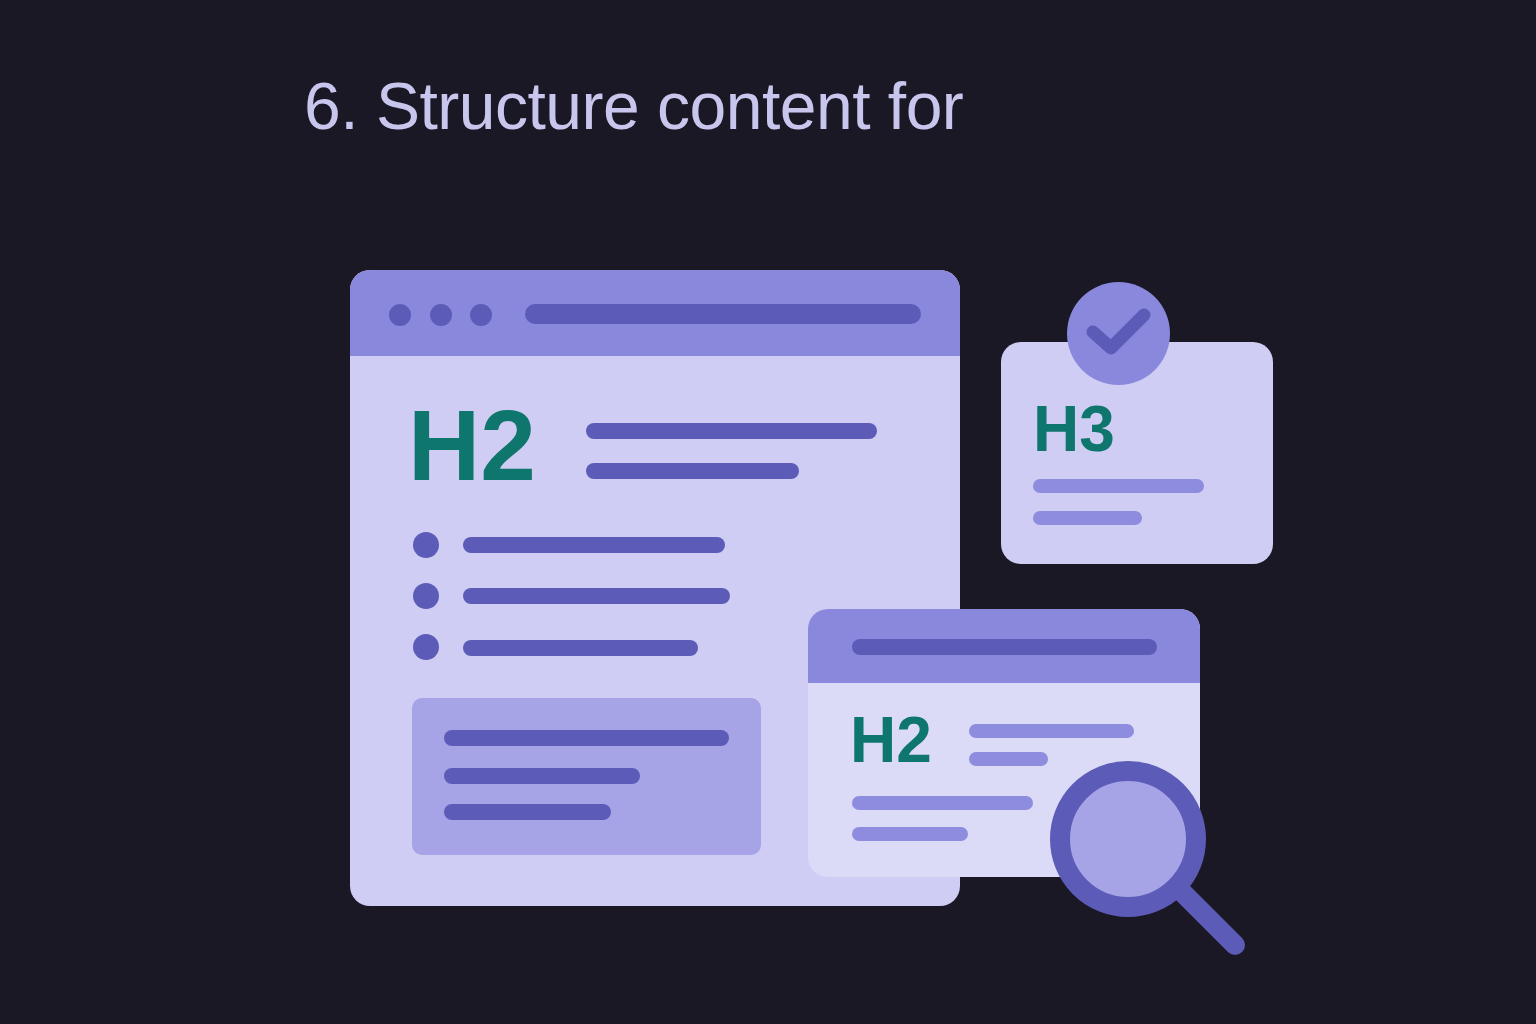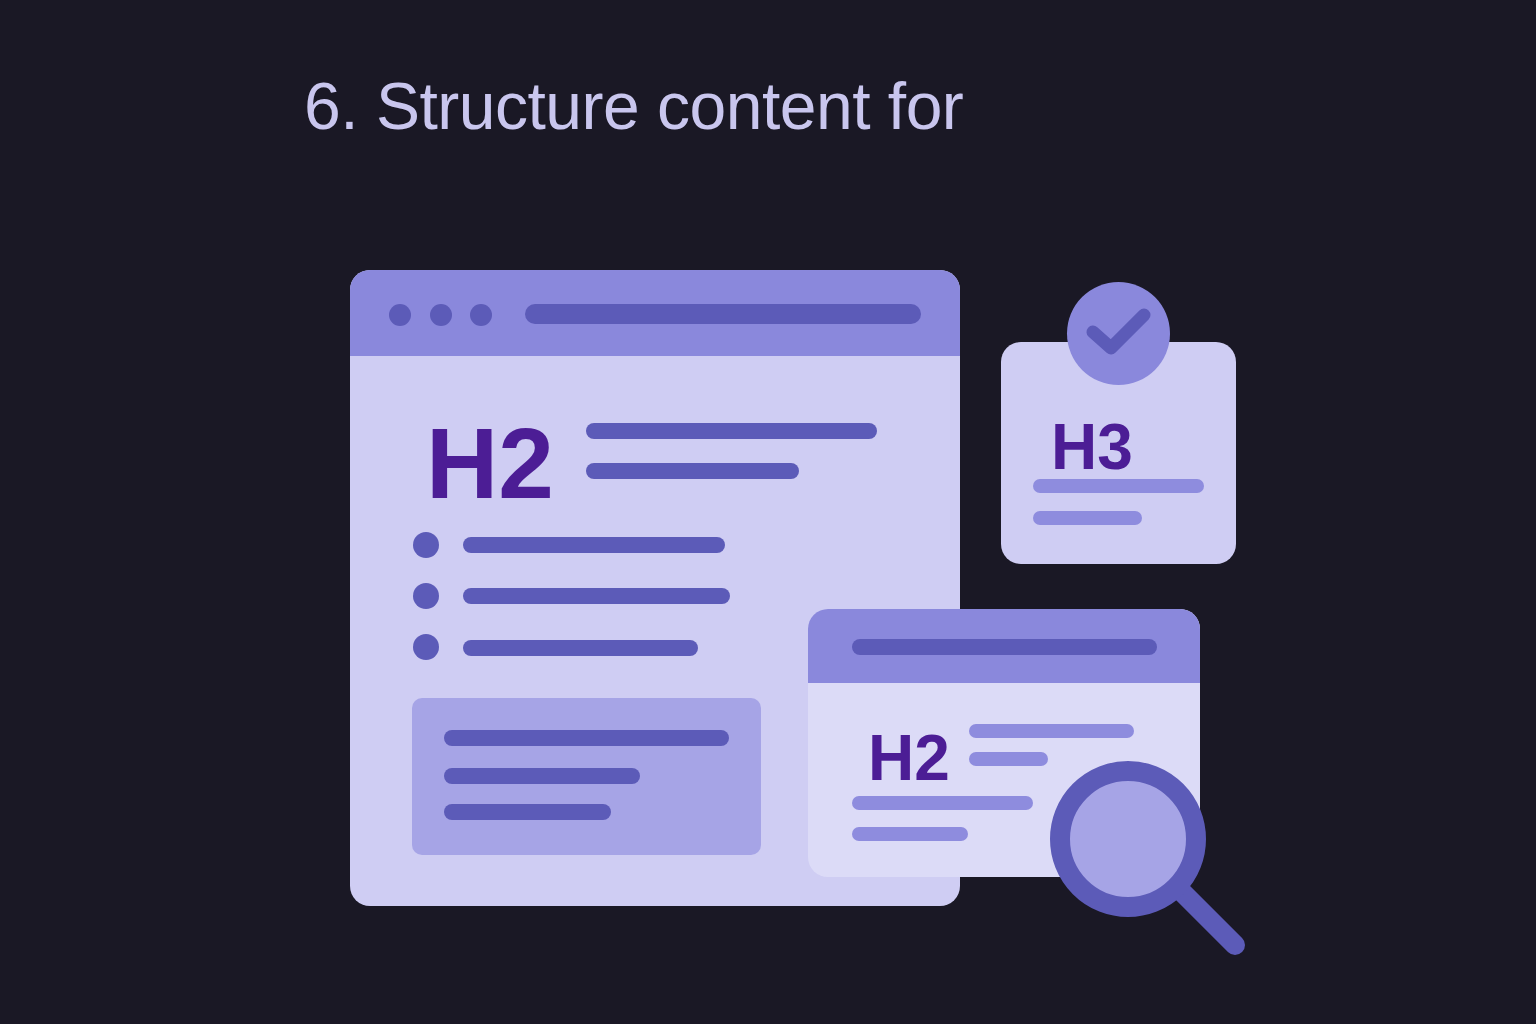--- a/index.html
+++ b/index.html
@@ -5,24 +5,24 @@
   html, body { margin:0; padding:0; }
   body { width:1536px; height:1024px; background:#1a1825; position:relative; overflow:hidden; font-family:"Liberation Sans", sans-serif; }
   .title { position:absolute; left:304px; top:66px; color:#c9c6ee; font-size:66px; line-height:80px; font-weight:500; margin:0; letter-spacing:-0.5px;text-align:right; }
   .abs { position:absolute; }
   .bar { position:absolute; border-radius:8px; }
   .dark { background:#5c5bb8; }
   .mid { background:#8e8cde; }
   .main-win { left:350px; top:270px; width:610px; height:636px; background:#cfcdf3; border-radius:20px; overflow:hidden; }
   .main-head { left:0; top:0; width:610px; height:86px; background:#8a88dc; }
   .dot { position:absolute; width:22px; height:22px; border-radius:50%; background:#5c5bb8; top:34px; }
-  .h-text { position:absolute; color:#4c1d95; font-weight:700; margin:18px; }
+  .h-text { position:absolute; color:#0f766e; font-weight:700; margin:0; }
   .bullet { position:absolute; width:26px; height:26px; border-radius:50%; background:#5c5bb8; }
   .callout { left:62px; top:428px; width:349px; height:157px; background:#a6a4e6; border-radius:10px; }
-  .h3-card { left:1001px; top:342px; width:235px; height:222px; background:#cfcdf3; border-radius:20px; }
+  .h3-card { left:1001px; top:342px; width:272px; height:222px; background:#cfcdf3; border-radius:20px; }
   .check { left:1067px; top:282px; width:103px; height:103px; border-radius:50%; background:#8a88dc; }
   .serp { left:808px; top:609px; width:392px; height:268px; background:#dcdbf7; border-radius:20px; overflow:hidden; }
   .serp-head { left:0; top:0; width:392px; height:74px; background:#8a88dc; }
 </style>
 </head>
 <body>
 
 <h1 class="title">
   <span>6. Structure content for</span><br>
 </h1>

